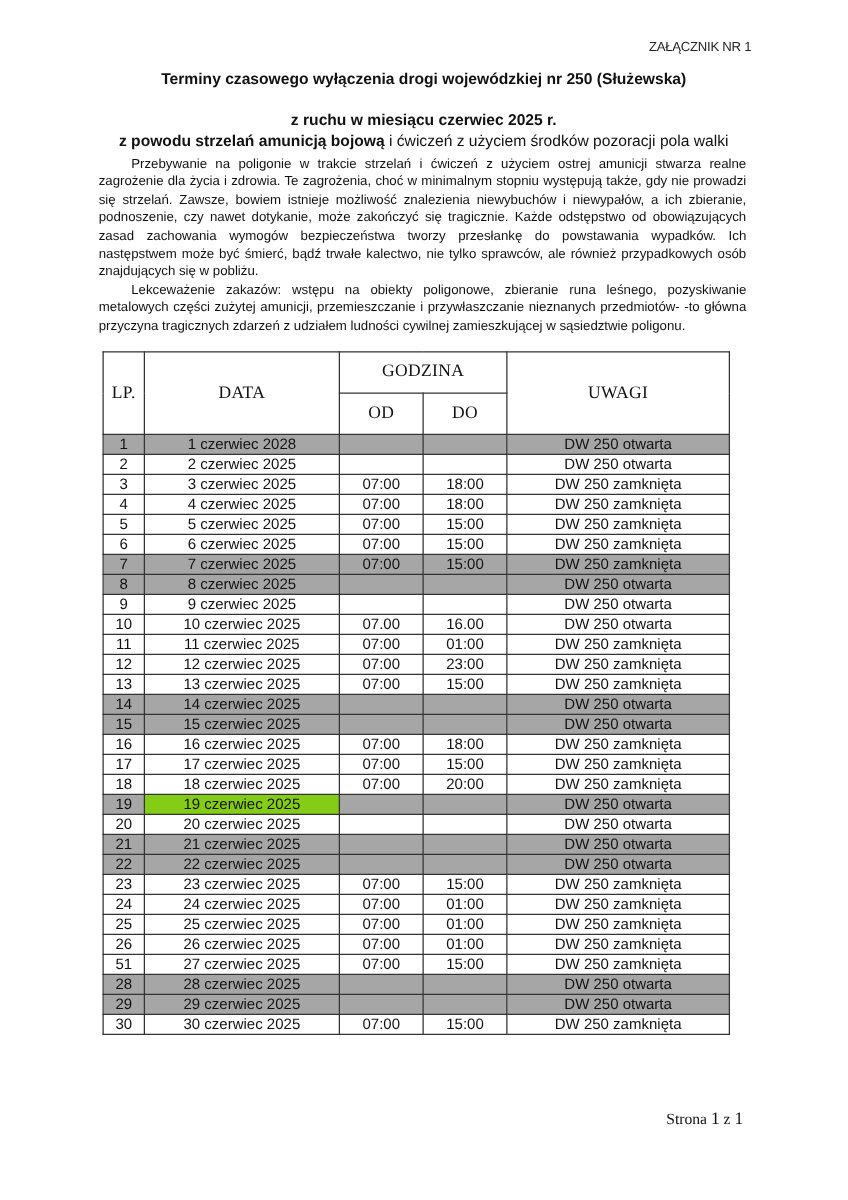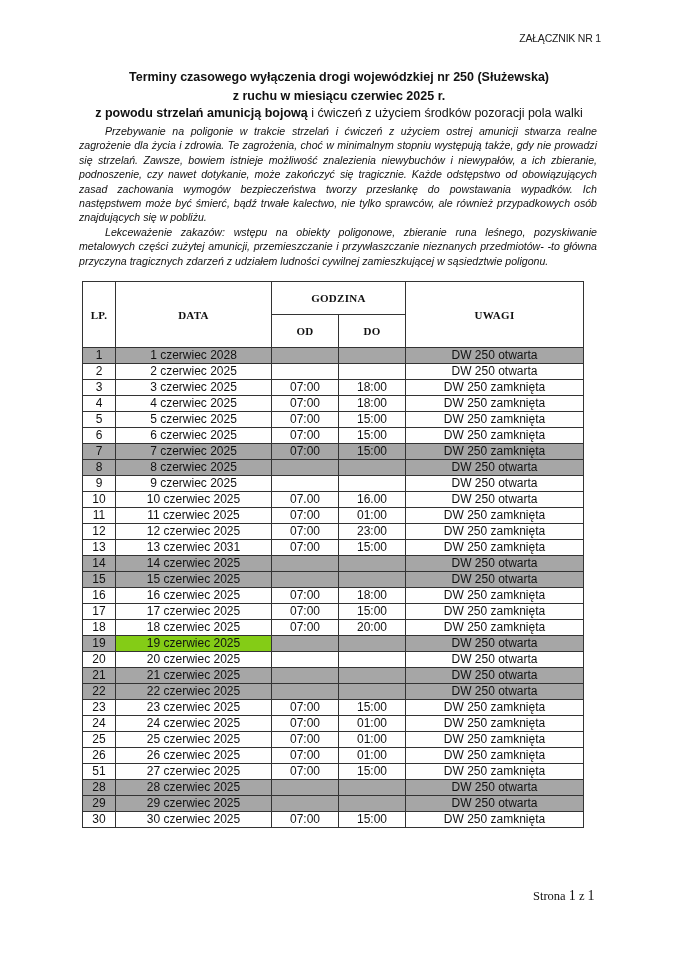--- a/index.html
+++ b/index.html
@@ -1,27 +1,27 @@
 <!DOCTYPE html>
 <html><head>
 <meta charset="utf-8">
 <style>
   html, body { margin: 0; padding: 0; background: #ffffff; }
   body { width: 678px; height: 960px; position: relative; overflow: hidden; color: #111; }
   .annex { position: absolute; top: 32px; right: 77px; font-family: "Liberation Sans", sans-serif; font-size: 10.5px; letter-spacing: -0.2px; color: #222; }
   .title { position: absolute; left: 0; width: 678px; text-align: center; font-family: "Liberation Sans", sans-serif; font-size: 12.5px; color: #111; }
-  .t1 { top: 70px; font-weight: bold; }
+  .t1 { top: 56px; font-weight: bold; }
   .t2 { top: 89px; font-weight: bold; }
   .t3 { top: 106px; }
   .t3 b { font-weight: bold; }
-  .body-text { position: absolute; left: 79px; width: 518px; top: 124px; font-family: "Liberation Sans", sans-serif; font-size: 10.6px; line-height: 14.4px; color: #111; text-align: justify; font-style: italic; }
+  .body-text { position: absolute; left: 79px; width: 518px; top: 124px; font-family: "Liberation Sans", sans-serif; font-size: 10.6px; line-height: 14.4px; color: #111; text-align: justify; }
   .body-text p { margin: 0; text-indent: 26px; }
   table.sched { position: absolute; left: 82px; top: 281px; width: 502px; border-collapse: collapse; font-family: "Liberation Sans", sans-serif; font-size: 12px; color: #111; }
   table.sched th, table.sched td { border: 1px solid #333; padding: 0; text-align: center; }
-  table.sched th { font-family: "Liberation Serif", serif; font-weight: bold; font-size: 11px; letter-spacing: 0.3px; }
+  table.sched th { font-family: "Liberation Serif", serif; font-weight: normal; font-size: 14px; letter-spacing: 0.3px; }
   .col-lp { width: 32px; }
   .col-data { width: 155px; }
   .col-od { width: 66px; margin-top: 27px; }
   .col-do { width: 66px; }
   .h1 th { height: 32px; }
   .h2 th { height: 32px; }
   table.sched td { height: 15px; line-height: 15px; }
   tr.gray td { background: #a6a6a6; }
   .footer { position: absolute; top: 888px; left: 533px; font-family: "Liberation Serif", serif; font-size: 12.5px; color: #111; }
   .footer .big { font-size: 14px; }
@@ -133,21 +133,21 @@
       </tr>
       <tr>
         <td>12</td>
         <td>12 czerwiec 2025</td>
         <td>07:00</td>
         <td>23:00</td>
         <td>DW 250 zamknięta</td>
       </tr>
       <tr>
         <td>13</td>
-        <td>13 czerwiec 2031</td>
+        <td>13 czerwiec 2025</td>
         <td>07:00</td>
         <td>15:00</td>
         <td>DW 250 zamknięta</td>
       </tr>
       <tr class="gray">
         <td style="background: rgb(166, 166, 166);">14</td>
         <td style="background: rgb(166, 166, 166);">14 czerwiec 2025</td>
         <td style="background: rgb(166, 166, 166);"></td>
         <td style="background: rgb(166, 166, 166);"></td>
         <td style="background: rgb(166, 166, 166);">DW 250 otwarta</td>

